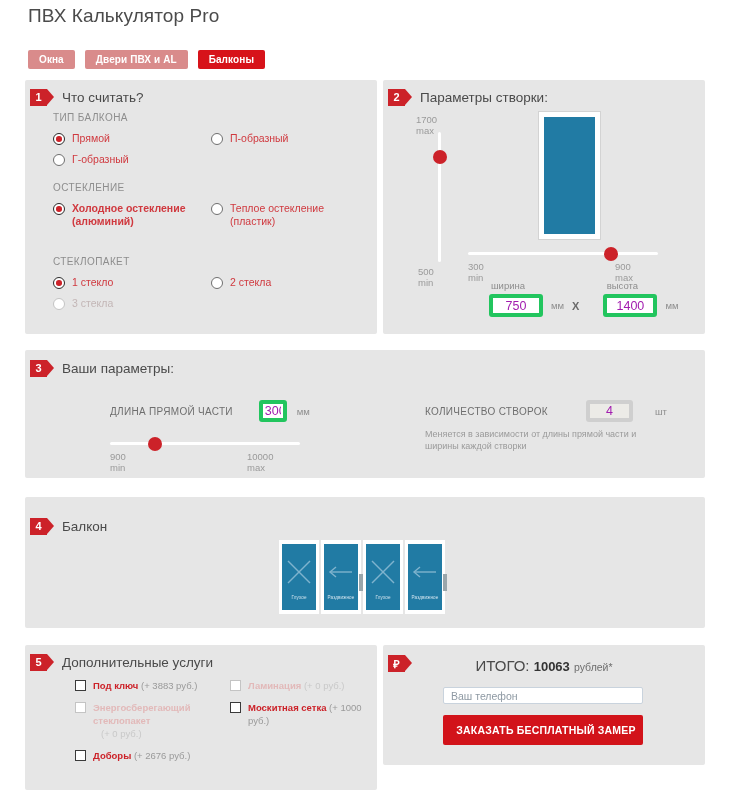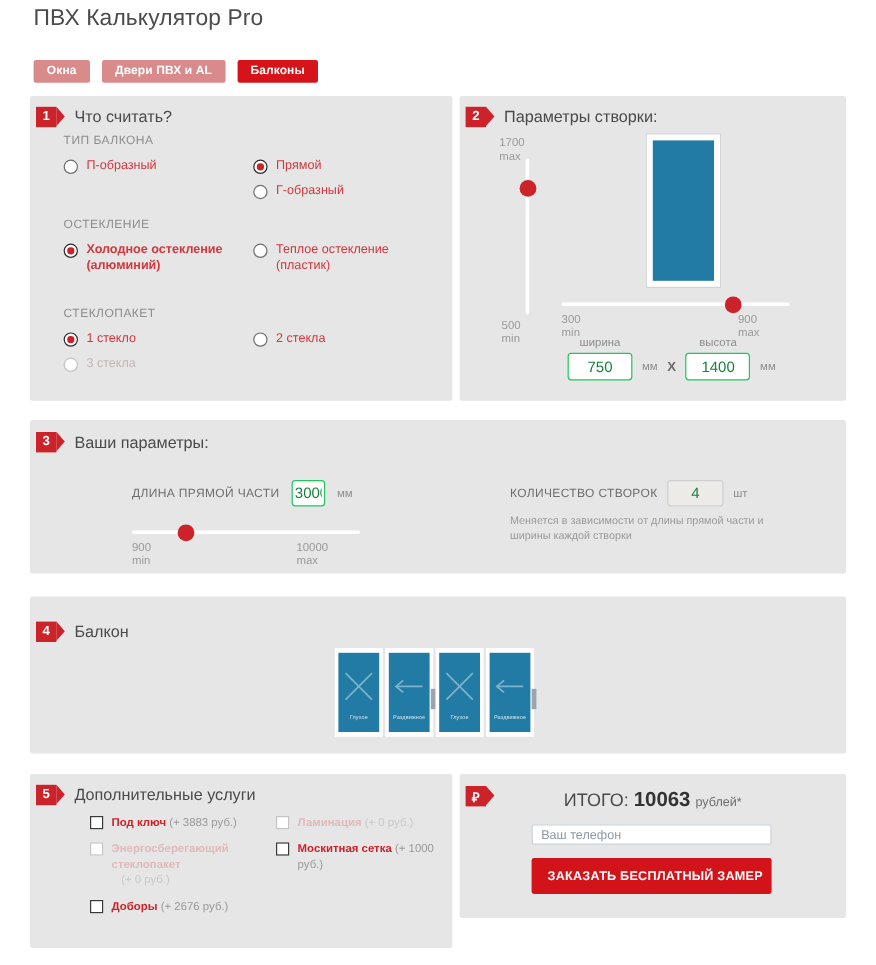--- a/index.html
+++ b/index.html
@@ -138,27 +138,28 @@
     background: #ffffff;
     border: 1px solid #d3d3d3;
     padding: 5px;
   }
   .win-glass { width: 100%; height: 100%; background: #217ba4; }
 
   
   .fld-label { font-size: 9.5px; color: #8d8d8d; text-align: center; }
   .num-box {
     background: #ffffff;
-    border: 1px solid #22c55e;
+    border: 4px solid #22c55e;
     border-radius: 3px;
     font-size: 12.5px;
-    color: #15803d;
+    color: #a21caf;
     text-align: center;
     font-family: "Liberation Sans", sans-serif;
     outline: none;
+    margin-left: 16px;
   }
   .num-box.readonly { background: #ecebe7; border-color: #cfcfcf; }
   .unit { font-size: 9.5px; color: #8d8d8d; }
   .xsep { font-size: 11px; color: #6a6a6a; font-weight: bold; }
 
   .cap-label { font-size: 10px; color: #6e6e6e; letter-spacing: .3px; text-transform: uppercase; }
   .hint { font-size: 9px; color: #9a9a9a; line-height: 12px; }
 
   
   .sash-row { position: absolute; display: flex; gap: 2px; }
@@ -231,21 +232,21 @@
     border-bottom: 8.5px solid transparent;
     border-left: 7px solid #cc2229;
   }
   .total-line {
     position: absolute;
     left: 0; right: 0; top: 12px;
     text-align: center;
     font-size: 15px;
     color: #4a4a4a;
   }
-  .total-line .amount { font-weight: bold; font-size: 17px; color: #333; margin-top: 30px; }
+  .total-line .amount { font-weight: bold; font-size: 13px; color: #333; margin-top: 30px; }
   .total-line .cur { font-size: 10.5px; color: #6e6e6e; }
   .phone-input {
     position: absolute;
     background: #fff;
     border: 1px solid #c9d3dd;
     border-radius: 2px;
     font-size: 10.5px;
     color: #4a4a4a;
     padding: 0 7px;
     font-family: "Liberation Sans", sans-serif;
@@ -282,33 +283,33 @@
   <div class="panel" style="left:25px; top:80px; width:352px; height:254px;">
     <div class="sec-head" style="position:absolute; left:5px; top:9px;">
       <span class="badge">1</span>
       <span class="sec-title">Что считать?</span>
     </div>
 
     <div style="position:absolute; left:28px; top:32px; width:316px;">
       <div class="grp-label">ТИП БАЛКОНА</div>
       <div class="radio-row" style="margin-top:9px;">
         <div class="radio-col">
+          <label class="radio checked">
+            <span class="rdot"></span>
+            <span class="rlabel">Прямой</span>
+          </label>
           <label class="radio">
             <span class="rdot"></span>
+            <span class="rlabel">Г-образный</span>
+          </label>
+        </div>
+        <div class="radio-col">
+          <label class="radio">
+            <span class="rdot"></span>
             <span class="rlabel">П-образный</span>
-          </label>
-        </div>
-        <div class="radio-col">
-          <label class="radio checked">
-            <span class="rdot"></span>
-            <span class="rlabel">Прямой</span>
-          </label>
-          <label class="radio">
-            <span class="rdot"></span>
-            <span class="rlabel">Г-образный</span>
           </label>
         </div>
       </div>
     </div>
 
     <div style="position:absolute; left:28px; top:102px; width:316px;">
       <div class="grp-label">ОСТЕКЛЕНИЕ</div>
       <div class="radio-row" style="margin-top:9px;">
         <div class="radio-col">
           <label class="radio checked">
@@ -398,21 +399,21 @@
       <input class="num-box" style="width: 28px; height: 22px;" value="3000">
       <span class="unit">мм</span>
     </div>
     <div style="position:absolute; left:0; top:0;">
       <div class="htrack" style="left:85px; top:92px; width:190px;"></div>
       <div class="hknob" style="left:123px; top:87px;"></div>
       <span class="slider-cap" style="left:85px; top:101px;">900 min</span>
       <span class="slider-cap" style="left:222px; top:101px;">10000 max</span>
     </div>
 
-    <div style="position:absolute; left:400px; top:50px; display:flex; align-items:center; gap:8px;">
+    <div style="position:absolute; left:400px; top:50px; display:flex; align-items:center; gap:22px;">
       <span class="cap-label">КОЛИЧЕСТВО СТВОРОК</span>
       <input class="num-box readonly" style="width: 47px; height: 22px;" readonly="" value="4">
       <span class="unit">шт</span>
     </div>
     <div class="hint" style="position:absolute; left:400px; top:78px; width:230px;">Меняется в зависимости от длины прямой части и ширины каждой створки</div>
   </div>
 
   <div class="panel" style="left:25px; top:497px; width:680px; height:131px;">
     <div class="sec-head" style="position:absolute; left:5px; top:21px;">
       <span class="badge">4</span>

